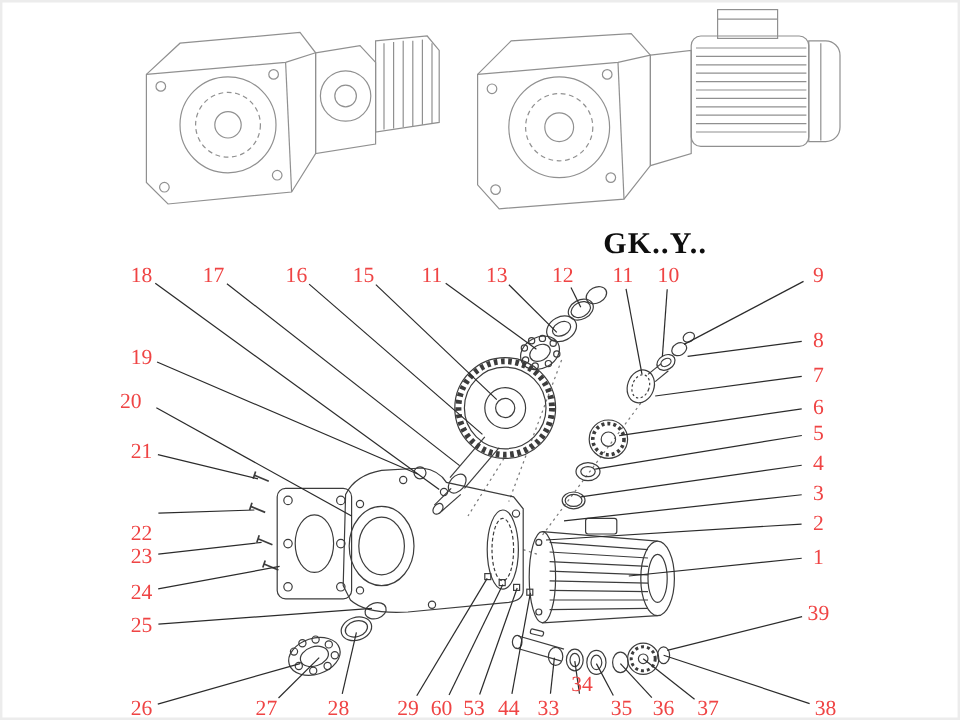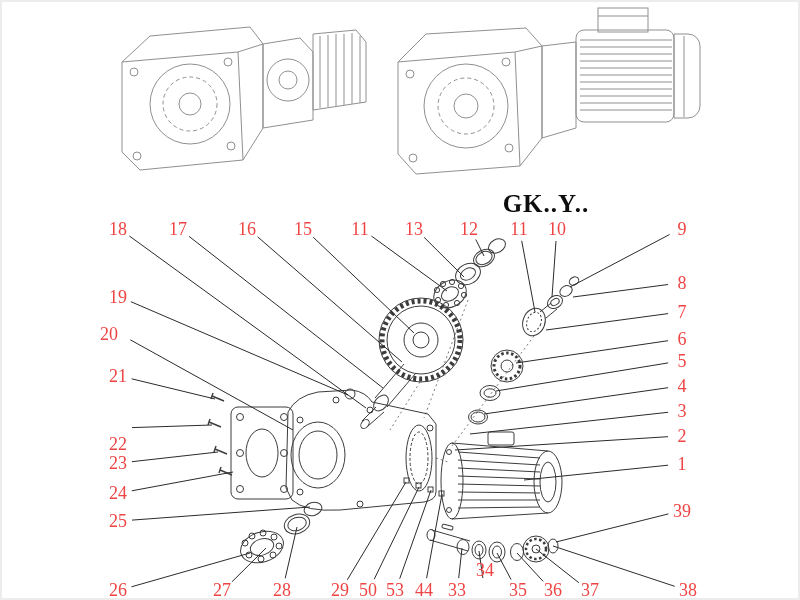--- a/index.html
+++ b/index.html
@@ -315,21 +315,21 @@
       <span class="callout" style="left: 109px; top: 334px;">20</span>
       <span class="callout" style="left: 118px; top: 376px;">21</span>
       <span class="callout" style="left: 118px; top: 428px; margin-top: 16px;">22</span>
       <span class="callout" style="left: 118px; top: 463px;">23</span>
       <span class="callout" style="left: 118px; top: 493px;">24</span>
       <span class="callout" style="left: 118px; top: 521px;">25</span>
       <span class="callout" style="left: 118px; top: 590px;">26</span>
       <span class="callout" style="left: 222px; top: 590px;">27</span>
       <span class="callout" style="left: 282px; top: 590px;">28</span>
       <span class="callout" style="left: 340px; top: 590px;">29</span>
-      <span class="callout" style="left: 368px; top: 590px;">50</span>
+      <span class="callout" style="left: 368px; top: 590px;">60</span>
       <span class="callout" style="left: 395px; top: 590px;">53</span>
       <span class="callout" style="left: 424px; top: 590px;">44</span>
       <span class="callout" style="left: 457px; top: 590px; text-align: center;">33</span>
       <span class="callout" style="left: 485px; top: 570px;">34</span>
       <span class="callout" style="left: 518px; top: 590px;">35</span>
       <span class="callout" style="left: 553px; top: 590px;">36</span>
       <span class="callout" style="left: 590px; top: 590px;">37</span>
       <span class="callout" style="left: 688px; top: 590px;">38</span>
     </div>
 

